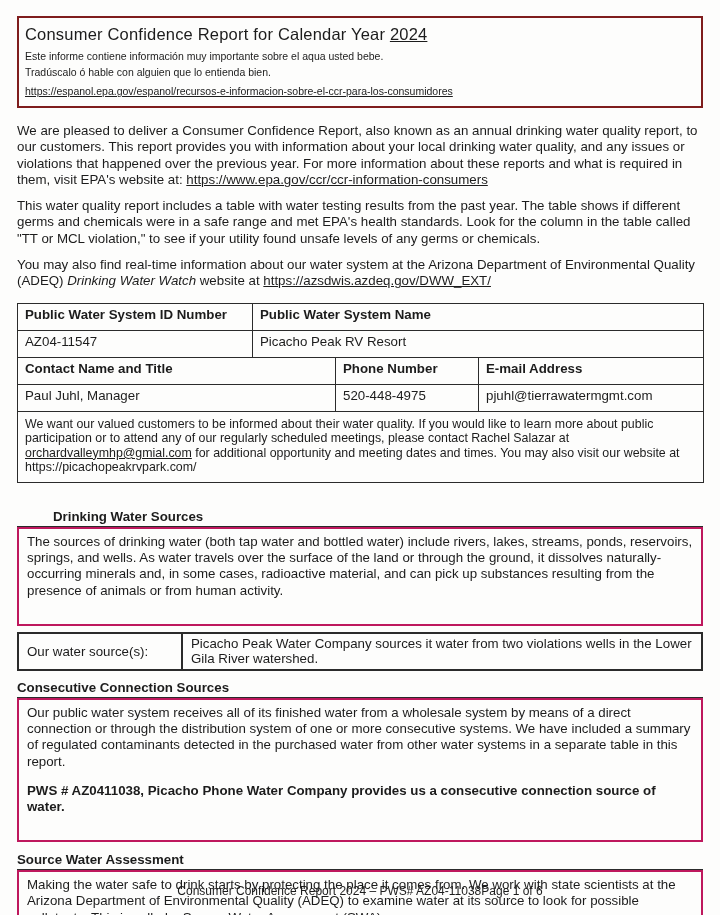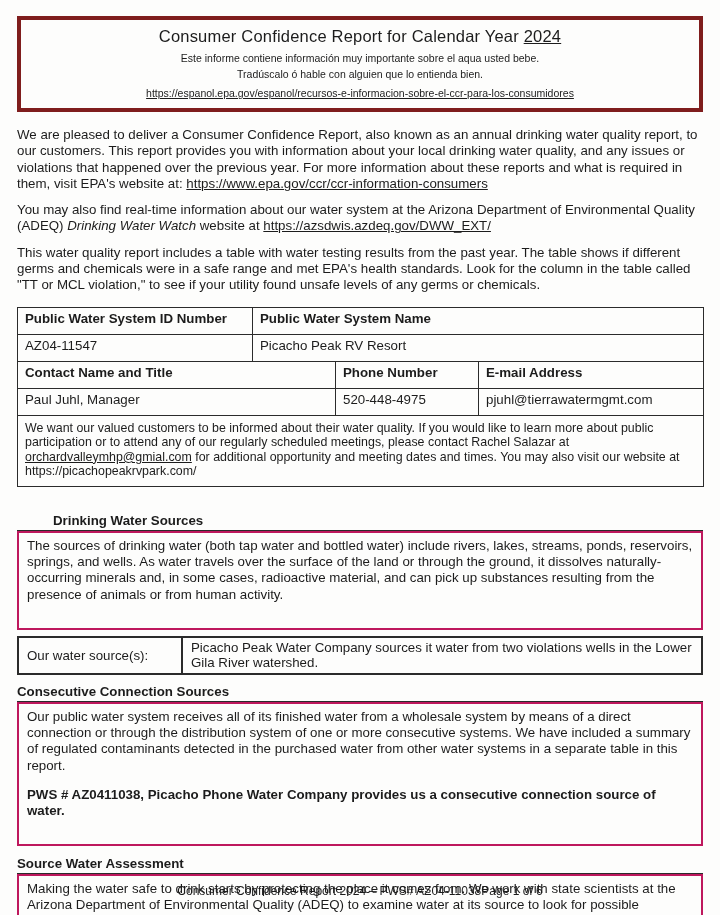--- a/index.html
+++ b/index.html
@@ -9,22 +9,22 @@
     background:#fdfdfc;
     font-family:"Liberation Sans","DejaVu Sans",sans-serif;
     color:#1c1c1c;
     overflow:hidden;
     box-sizing:border-box;
   }
   .inner{position:absolute;left:17px;top:0;width:686px;}
   
   .header-box{
     margin-top:16px;
-    border:4px solid #7f1d1d;
-    text-align:center;
+    border:2px solid #7f1d1d;
+    text-align:left;
     padding:7px 6px 9px 6px;
     box-sizing:border-box;
   }
   .hdr-title{font-size:16.5px;letter-spacing:.2px;}
   .hdr-title .yr{text-decoration:underline;}
   .hdr-sub{font-size:10.5px;margin-top:3px;line-height:12.5px;}
   .hdr-sub.first{margin-top:6px;}
   .hdr-link{font-size:10.5px;margin-top:7px;}
   a.link{color:#1c1c1c;text-decoration:underline;cursor:pointer;}
   
@@ -93,23 +93,23 @@
 
     <div class="header-box">
       <div class="hdr-title"><span>Consumer Confidence Report for Calendar Year </span><span class="yr">2024</span></div>
       <div class="hdr-sub first">Este informe contiene información muy importante sobre el aqua usted bebe.</div>
       <div class="hdr-sub">Tradúscalo ó hable con alguien que lo entienda bien.</div>
       <div class="hdr-link"><a class="link">https://espanol.epa.gov/espanol/recursos-e-informacion-sobre-el-ccr-para-los-consumidores</a></div>
     </div>
 
     <p class="body-p first"><span>We are pleased to deliver a Consumer Confidence Report, also known as an annual drinking water quality report, to our customers. This report provides you with information about your local drinking water quality, and any issues or violations that happened over the previous year. For more information about these reports and what is required in them, visit EPA's website at: </span><a class="link">https://www.epa.gov/ccr/ccr-information-consumers</a></p>
 
+    <p class="body-p">This water quality report includes a table with water testing results from the past year. The table shows if different germs and chemicals were in a safe range and met EPA's health standards. Look for the column in the table called "TT or MCL violation," to see if your utility found unsafe levels of any germs or chemicals.</p>
+
     <p class="body-p"><span>You may also find real-time information about our water system at the Arizona Department of Environmental Quality (ADEQ) </span><span class="italic">Drinking Water Watch</span><span> website at </span><a class="link">https://azsdwis.azdeq.gov/DWW_EXT/</a></p>
-
-    <p class="body-p">This water quality report includes a table with water testing results from the past year. The table shows if different germs and chemicals were in a safe range and met EPA's health standards. Look for the column in the table called "TT or MCL violation," to see if your utility found unsafe levels of any germs or chemicals.</p>
 
     <table class="sys-table">
       <colgroup>
           <col style="width:235px">
           <col style="width:83px">
           <col style="width:143px">
           <col style="width:225px">
         </colgroup>
       <tbody>
           <tr class="vrow">

